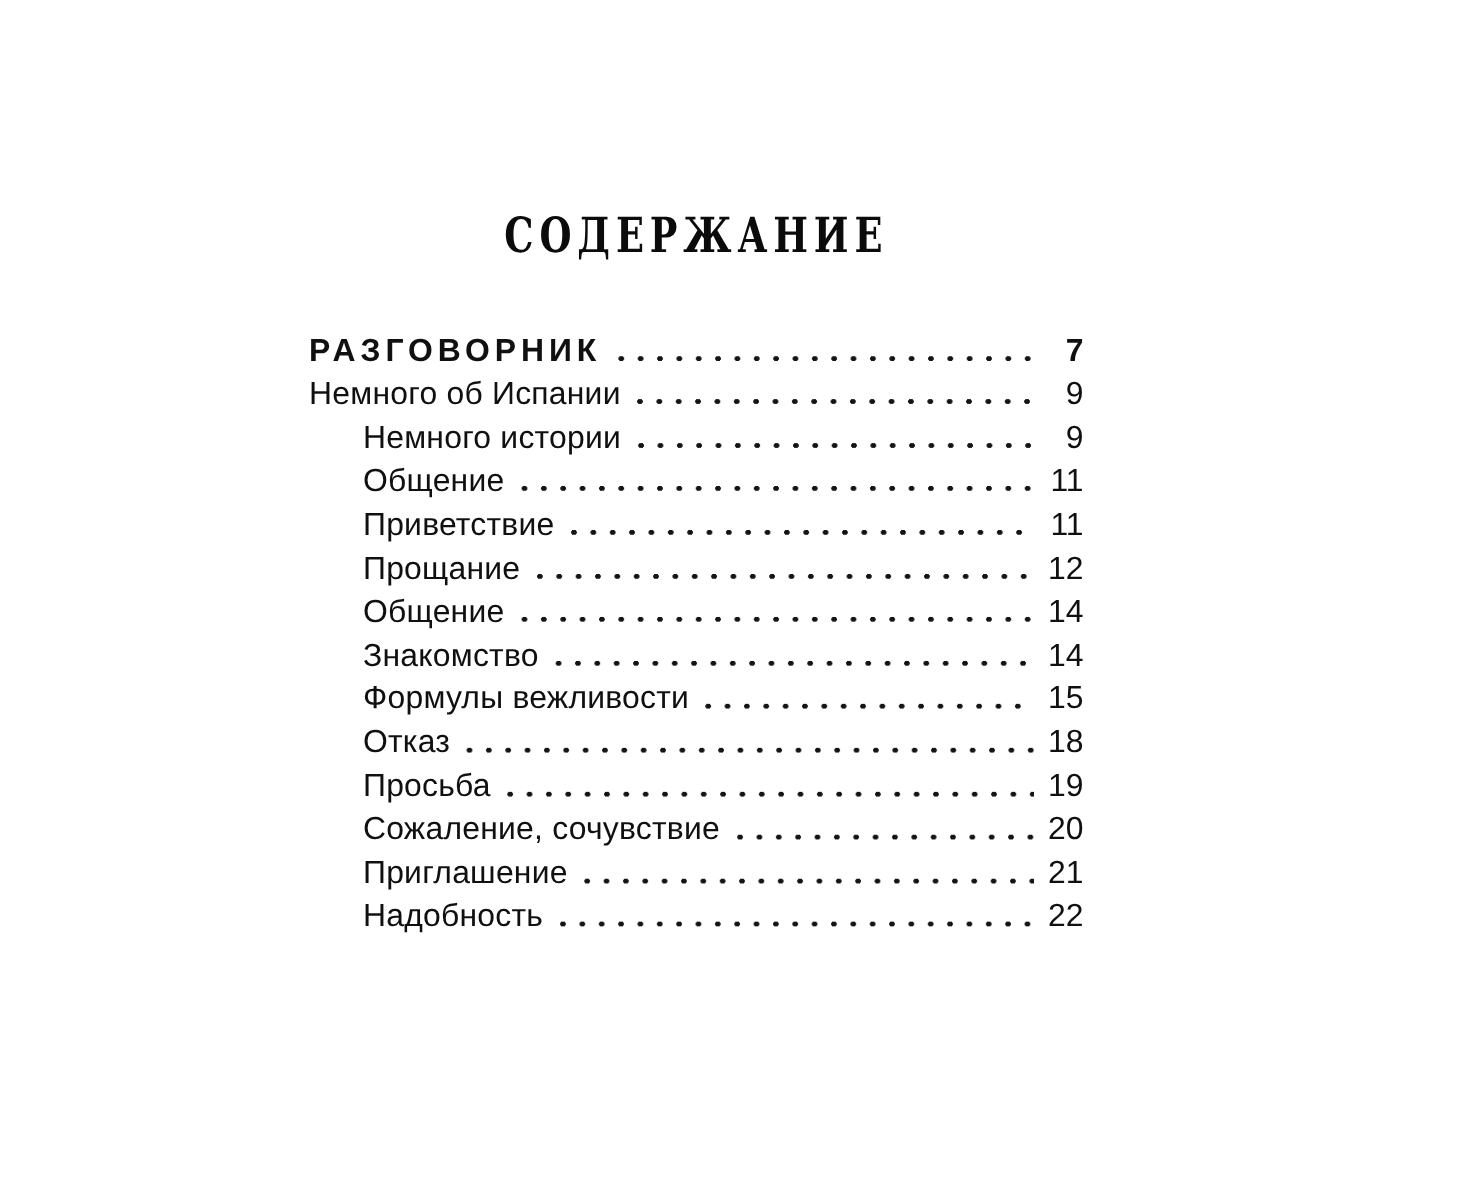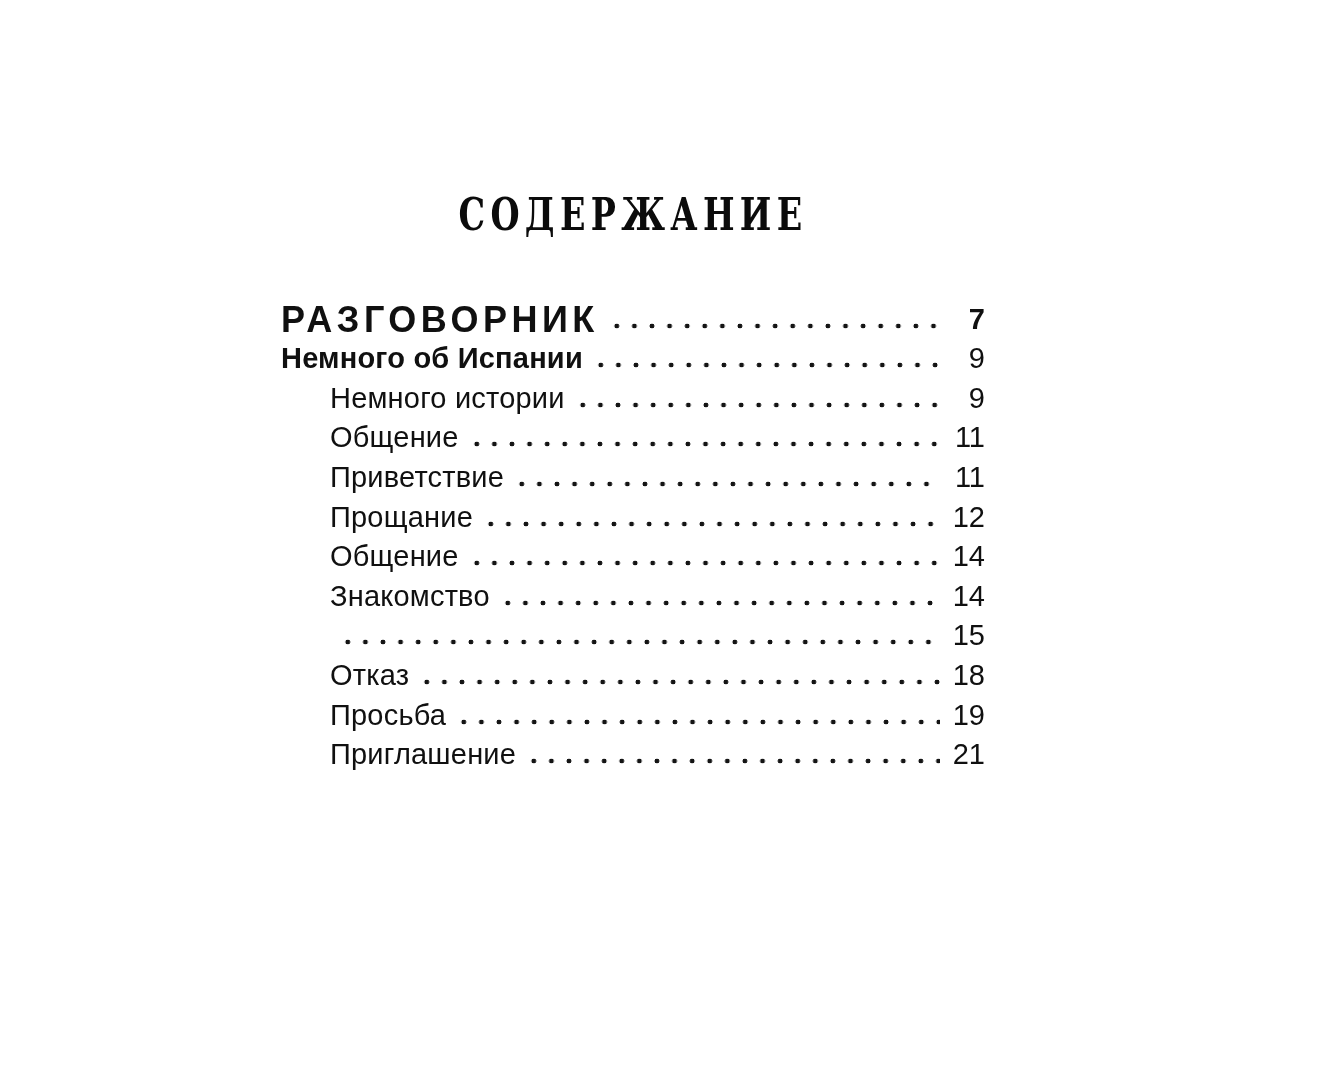--- a/index.html
+++ b/index.html
@@ -44,25 +44,25 @@
     box-sizing: border-box;
   }
   .toc-row .label {
     white-space: nowrap;
     font-size: 29px;
     line-height: 33px;
     letter-spacing: 0.2px;
   }
   .toc-row.chapter .label {
     font-weight: bold;
-    font-size: 36px;
+    font-size: 29px;
     letter-spacing: 4.5px;
   }
   .toc-row.section .label {
-    font-weight: bold;
+    font-weight: normal;
     margin-top: 24px;
   }
   .toc-row.sub {
     padding-left: 49px;
   }
   .leader {
     flex: 1 1 auto;
     height: 33px;
     margin: 0 5px 0 7px;
     background-image: radial-gradient(circle, #141414 2.3px, rgba(0,0,0,0) 2.6px);
@@ -122,33 +122,44 @@
     <span class="label">Общение</span>
     <span class="leader"></span>
     <span class="pagenum">14</span>
   </div>
         <div class="toc-row sub">
     <span class="label">Знакомство</span>
     <span class="leader"></span>
     <span class="pagenum">14</span>
   </div>
         <div class="toc-row sub">
+    <span class="label">Формулы вежливости</span>
     <span class="leader"></span>
     <span class="pagenum">15</span>
   </div>
         <div class="toc-row sub">
     <span class="label">Отказ</span>
     <span class="leader"></span>
     <span class="pagenum">18</span>
   </div>
         <div class="toc-row sub">
     <span class="label">Просьба</span>
     <span class="leader"></span>
     <span class="pagenum">19</span>
   </div>
         <div class="toc-row sub">
+    <span class="label">Сожаление, сочувствие</span>
+    <span class="leader"></span>
+    <span class="pagenum">20</span>
+  </div>
+        <div class="toc-row sub">
     <span class="label">Приглашение</span>
     <span class="leader"></span>
     <span class="pagenum">21</span>
+  </div>
+        <div class="toc-row sub">
+    <span class="label">Надобность</span>
+    <span class="leader"></span>
+    <span class="pagenum">22</span>
   </div>
       </div>
   </div>
 </div>
 
 </body></html>

